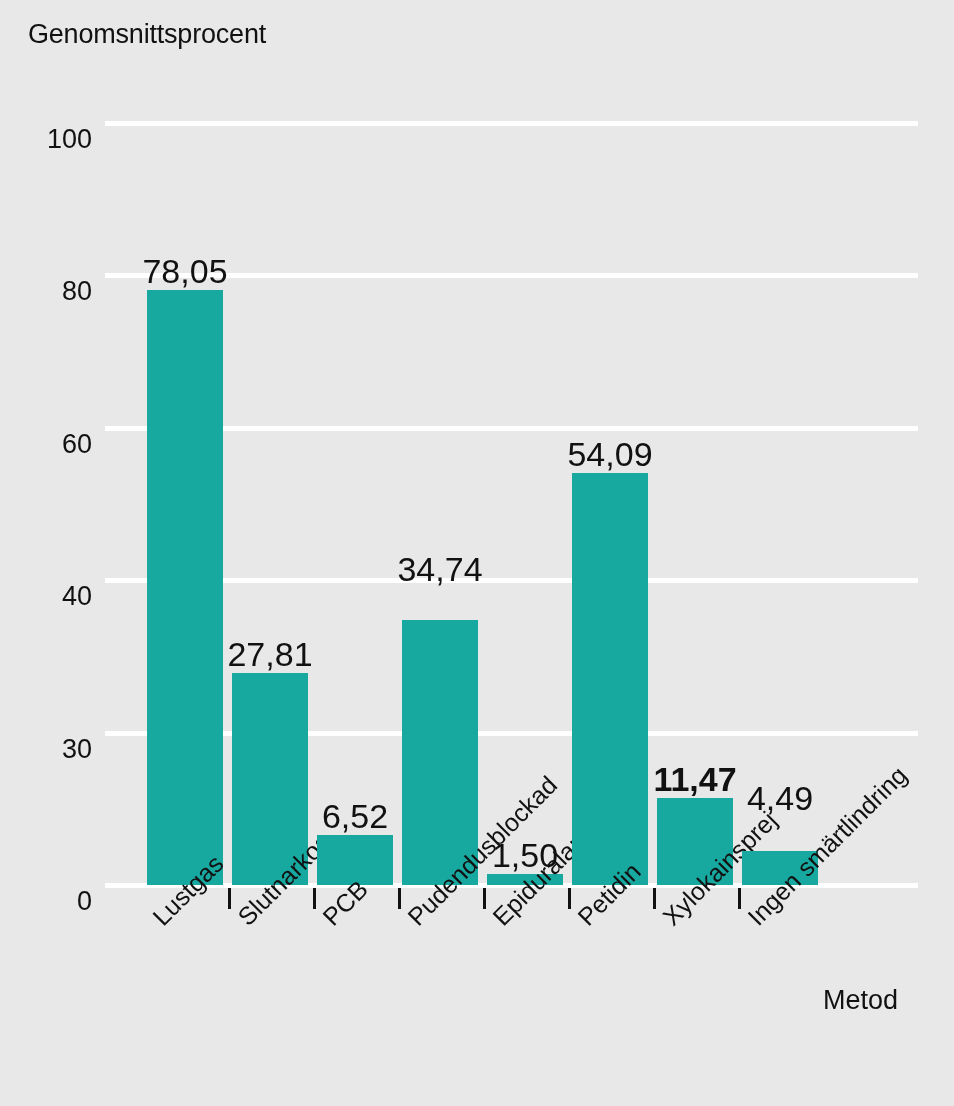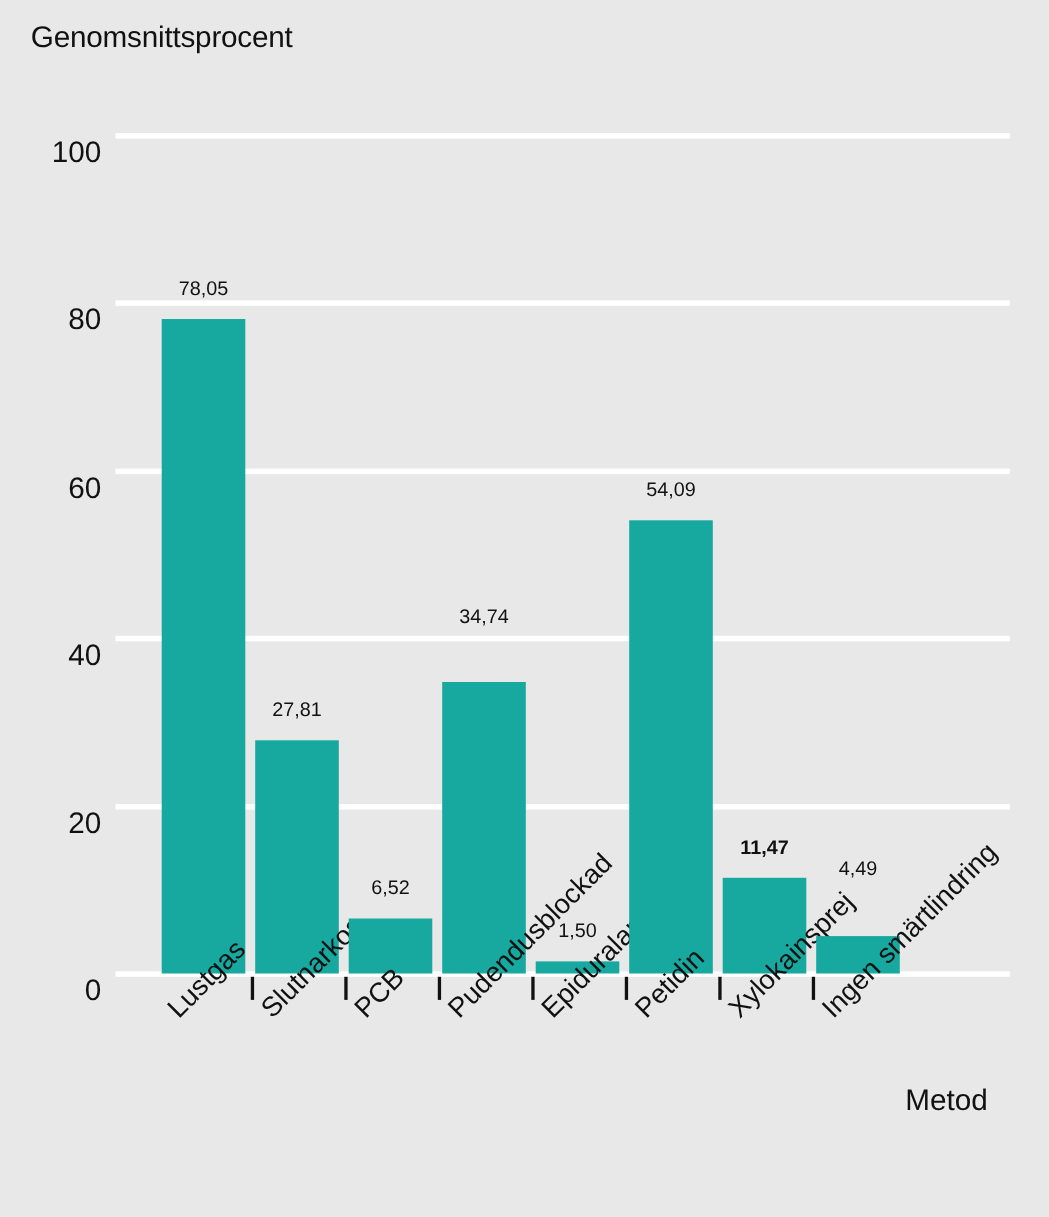--- a/index.html
+++ b/index.html
@@ -66,21 +66,21 @@
     left: 0;
     width: 92px;
     height: 0;
   }
   .bar {
     position: absolute;
     background: #17a8a0;
   }
   .bar-value {
     position: absolute;
-    font-size: 18px;
+    font-size: 34px;
     color: #111111;
     text-align: center;
     white-space: nowrap;
     transform: translateX(-50%);
   }
   .xtick {
     position: absolute;
     width: 3px;
     height: 21px;
     background: #111111;
@@ -102,21 +102,21 @@
 
   <div class="y-axis-title">Genomsnittsprocent</div>
 
   <div class="plot" id="plot-area">
       <div class="gridline" style="top: 883px;"></div>
       <div class="ytick-wrap" style="top: 885px;">
         <div class="ytick-label">0</div>
       </div>
       <div class="gridline" style="top: 730.6px;"></div>
       <div class="ytick-wrap" style="top: 732.6px;">
-        <div class="ytick-label">20</div>
+        <div class="ytick-label">30</div>
       </div>
       <div class="gridline" style="top: 578.2px;"></div>
       <div class="ytick-wrap" style="top: 580.2px;">
         <div class="ytick-label">40</div>
       </div>
       <div class="gridline" style="top: 425.8px;"></div>
       <div class="ytick-wrap" style="top: 427.8px;">
         <div class="ytick-label">60</div>
       </div>
       <div class="gridline" style="top: 273.4px;"></div>

